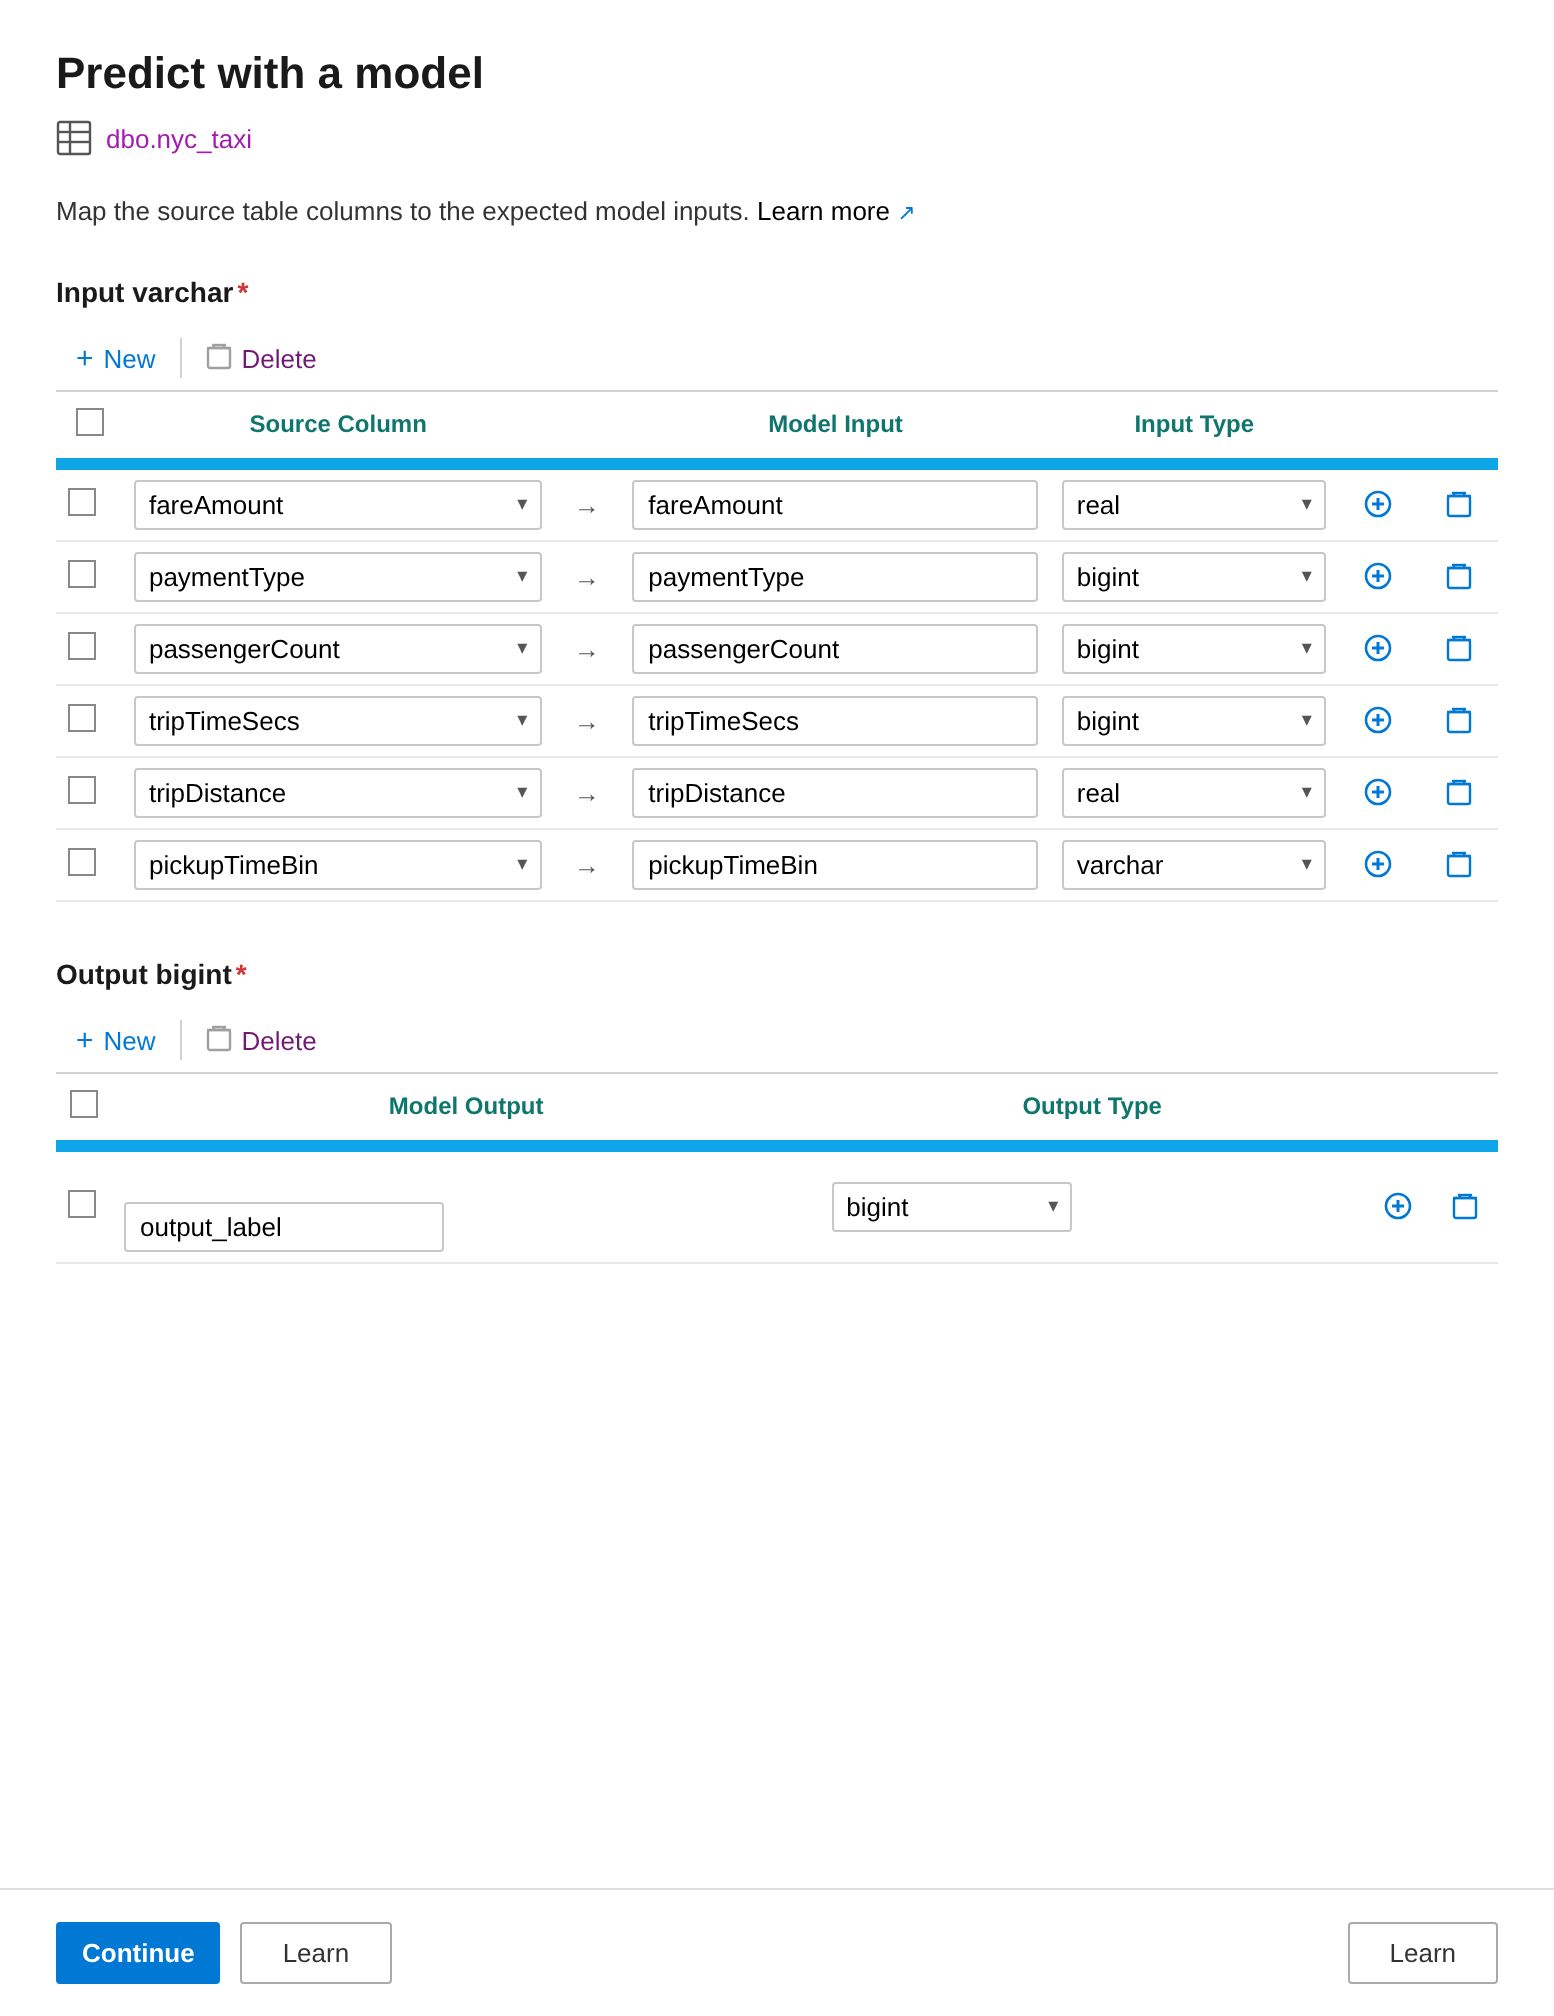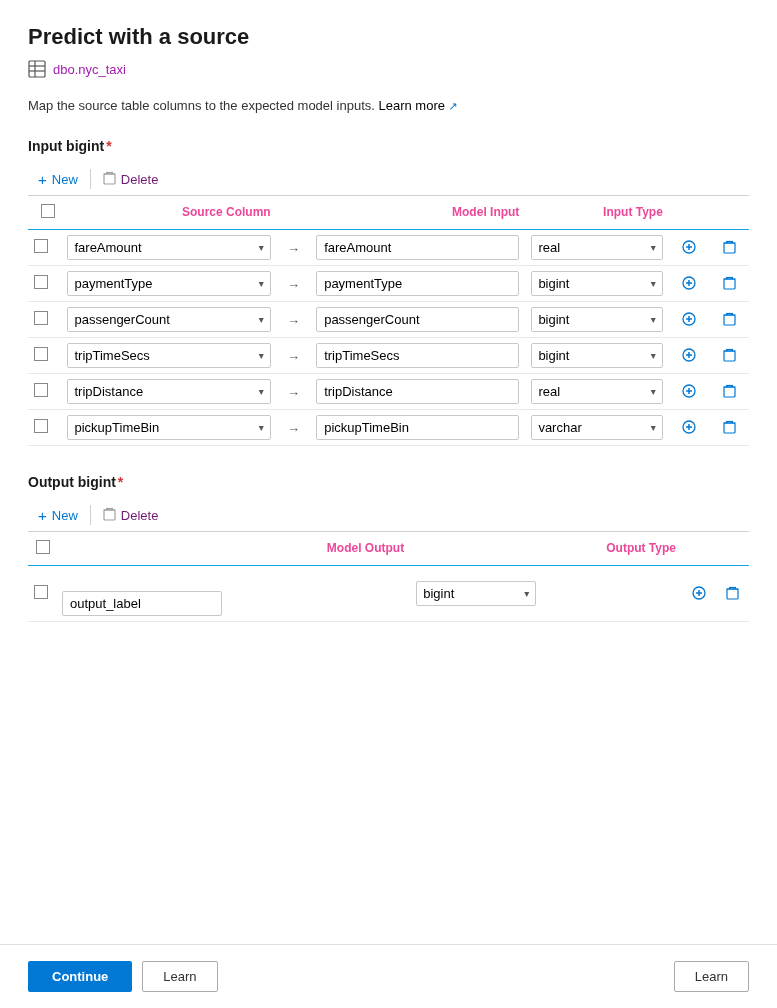--- a/index.html
+++ b/index.html
@@ -95,26 +95,26 @@
       width: 1px;
       height: 20px;
       background: #d0d0d0;
       margin: 0 2px;
     }
     .mapping-table {
       width: 100%;
       border-collapse: collapse;
     }
     .mapping-table th {
-      text-align: right;
+      text-align: center;
       font-weight: 600;
       font-size: 12px;
-      color: #ec4899;
+      color: #0f766e;
       padding: 8px 6px;
-      border-bottom: 1px solid #0ea5e9;
+      border-bottom: 6px solid #0ea5e9;
     }
     .mapping-table td {
       padding: 5px 6px;
       border-bottom: 1px solid #e8e8e8;
       vertical-align: middle;
     }
     .checkbox-cell {
       width: 28px;
     }
     .cb {
@@ -155,21 +155,21 @@
       padding: 16px 28px;
       display: flex;
       align-items: center;
       gap: 10px;
       background: #fff;
     }
     .btn-continue {
       background: #0078d4;
       color: #fff;
       border: none;
-      padding: 8px 24px;
+      padding: 8px 13px;
       font-size: 13px;
       font-weight: 600;
       cursor: pointer;
       font-family: inherit;
       border-radius: 2px;
     }
     .btn-back {
       background: #fff;
       color: #333;
       border: 1px solid #aaa;
@@ -204,21 +204,21 @@
     }
     .select-wrap .sel-label { flex: 1; }
     .select-wrap .sel-chev { color: #555; font-size: 10px; }
   </style>
 </head>
 <body>
 
 <div class="dialog">
   <div class="dialog-content">
 
-    <h1 class="page-title">Predict with a source</h1>
+    <h1 class="page-title">Predict with a model</h1>
 
     <div class="table-source">
       <span class="table-icon">
         <svg width="18" height="18" viewBox="0 0 18 18" fill="none">
           <rect x="1" y="1" width="16" height="16" rx="1" stroke="#555" stroke-width="1.2" fill="none"></rect>
           <line x1="1" y1="6" x2="17" y2="6" stroke="#555" stroke-width="1.2"></line>
           <line x1="1" y1="11" x2="17" y2="11" stroke="#555" stroke-width="1.2"></line>
           <line x1="7" y1="1" x2="7" y2="17" stroke="#555" stroke-width="1.2"></line>
         </svg>
       </span>
@@ -226,21 +226,21 @@
     </div>
 
     <p class="description">
       <span>Map the source table columns to the expected model inputs.</span>
       <a class="learn-more">Learn more</a>
       <span style="color:#0078d4; font-size:11px;">↗</span>
     </p>
 
     <div class="section-input-mapping">
       <div class="section-title">
-        <span>Input bigint</span><span class="required-star">*</span>
+        <span>Input varchar</span><span class="required-star">*</span>
       </div>
       <div class="toolbar">
         <button class="toolbar-btn">
           <span style="font-size:15px;">+</span>
           <span>New</span>
         </button>
         <div class="toolbar-divider"></div>
         <button class="toolbar-btn disabled">
           <span>
             <svg width="13" height="14" viewBox="0 0 13 14" fill="none">

